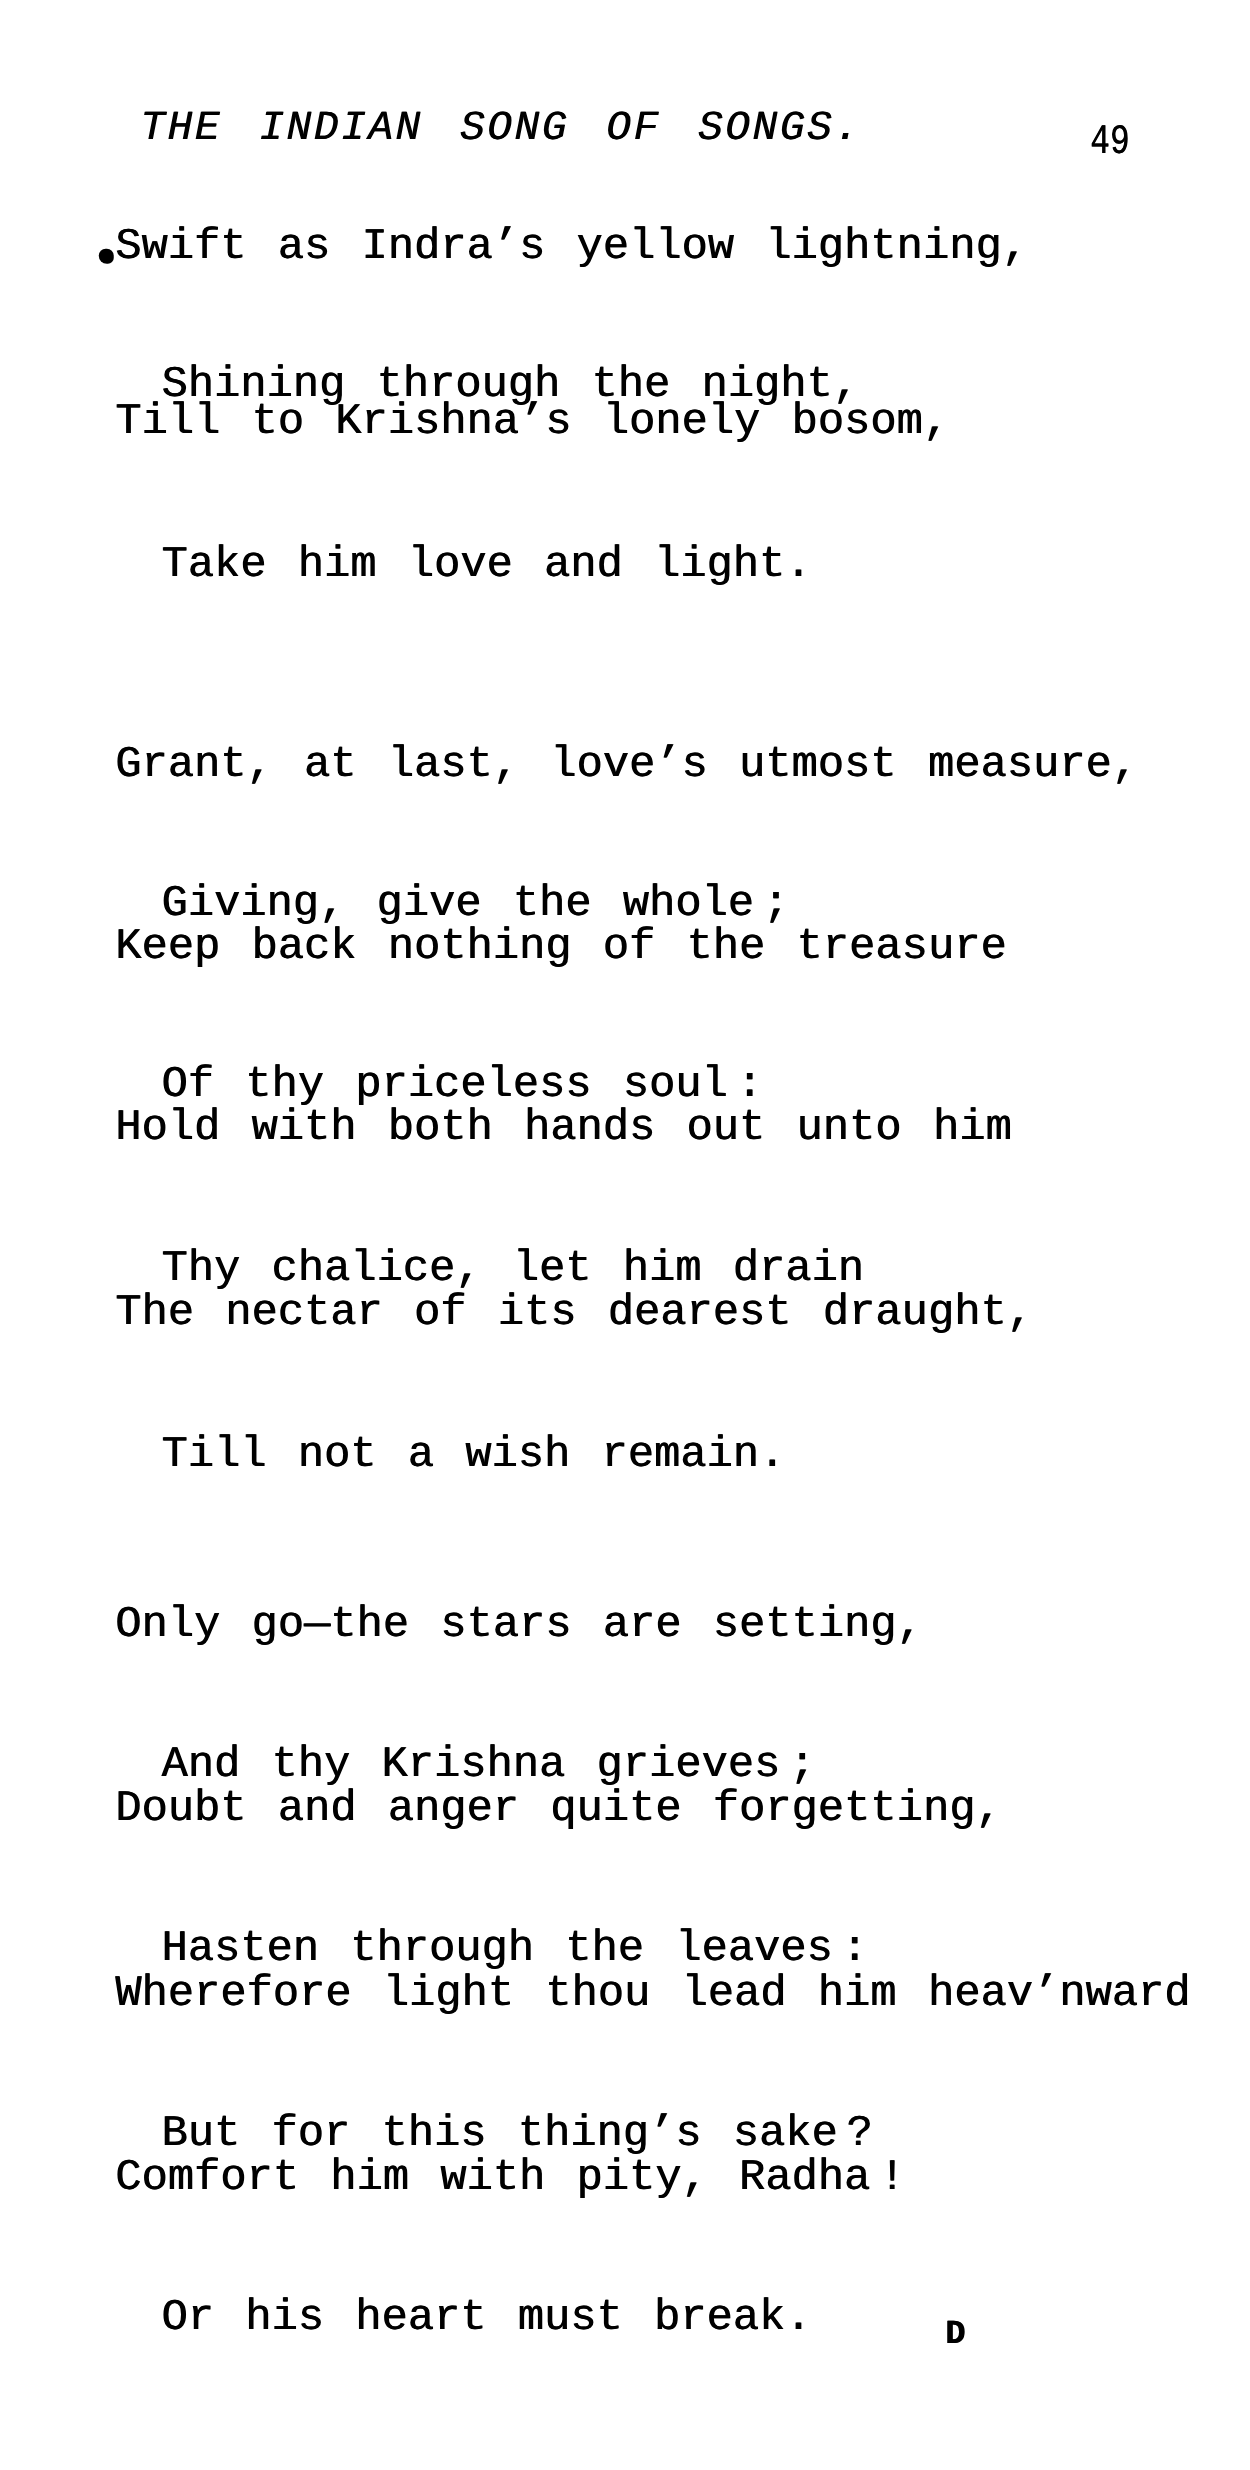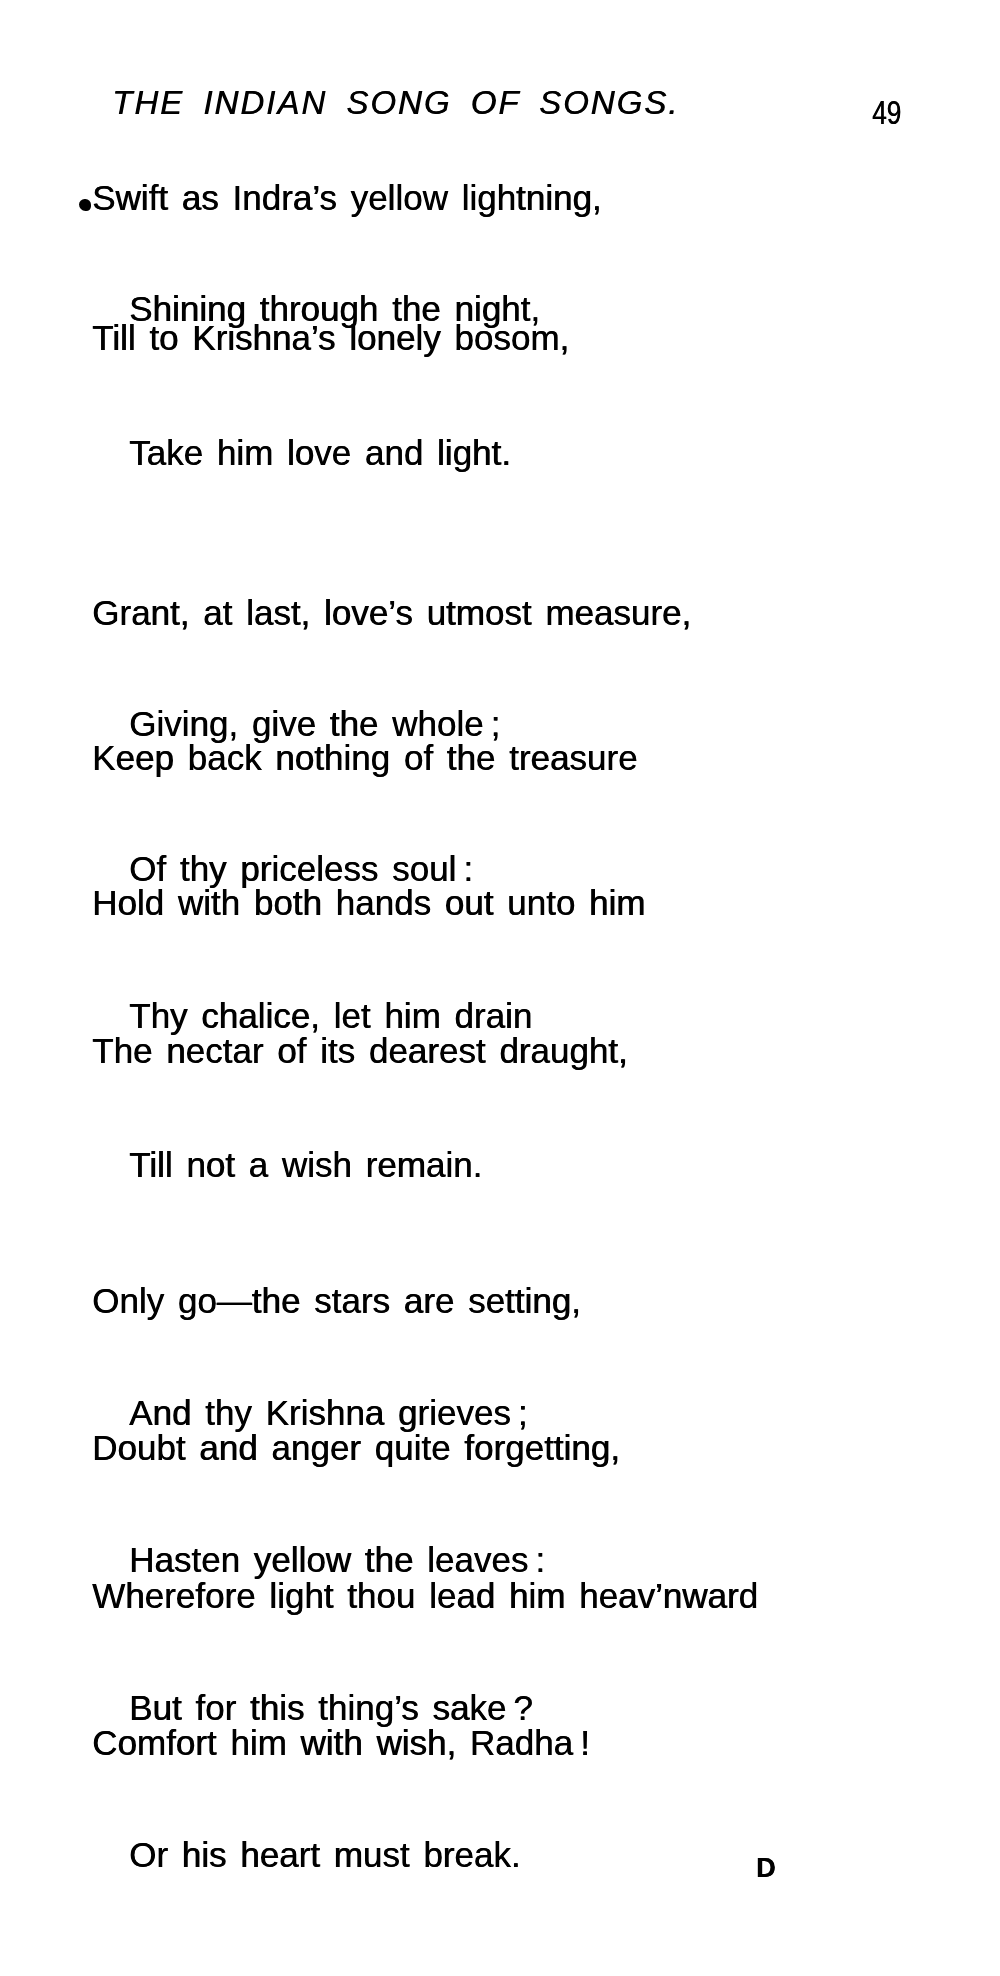--- a/index.html
+++ b/index.html
@@ -2,21 +2,21 @@
 <html><head>
 <meta charset="utf-8">
 <style>
   html, body { margin: 0; padding: 0; background: #e8e8e8; }
   .page {
     position: relative;
     width: 1000px;
     height: 1976px;
     background: #ffffff;
     color: #000000;
-    font-family: Liberation Sans, sans-serif;
+    font-family: Liberation Mono, monospace;
     overflow: hidden;
   }
   
   .title {
     position: absolute;
     left: 112px;
     top: 84px;
     font-style: italic;
     font-size: 33px;
     letter-spacing: 2px;
@@ -89,22 +89,22 @@
     <div class="line flush" style="top:737px">Keep back nothing of the treasure</div>
     <div class="line indent" style="top:808px">Of thy priceless soul :</div>
     <div class="line flush" style="top:882px">Hold with both hands out unto him</div>
     <div class="line indent" style="top:955px">Thy chalice, let him drain</div>
     <div class="line flush" style="top:1030px">The nectar of its dearest draught,</div>
     <div class="line indent" style="top:1104px">Till not a wish remain.</div>
 
     <div class="line flush" style="top:1280px">Only go—the stars are setting,</div>
     <div class="line indent" style="top:1352px">And thy Krishna grieves ;</div>
     <div class="line flush" style="top:1427px">Doubt and anger quite forgetting,</div>
-    <div class="line indent" style="top:1499px">Hasten yellow the leaves :</div>
+    <div class="line indent" style="top:1499px">Hasten through the leaves :</div>
     <div class="line flush" style="top:1575px">Wherefore light thou lead him heav’nward</div>
     <div class="line indent" style="top:1647px">But for this thing’s sake ?</div>
-    <div class="line flush" style="top:1722px">Comfort him with wish, Radha !</div>
+    <div class="line flush" style="top:1722px">Comfort him with pity, Radha !</div>
     <div class="line indent" style="top:1794px">Or his heart must break.</div>
   </div>
 
   <div class="sig">D</div>
 
 </div>
 
 </body></html>

